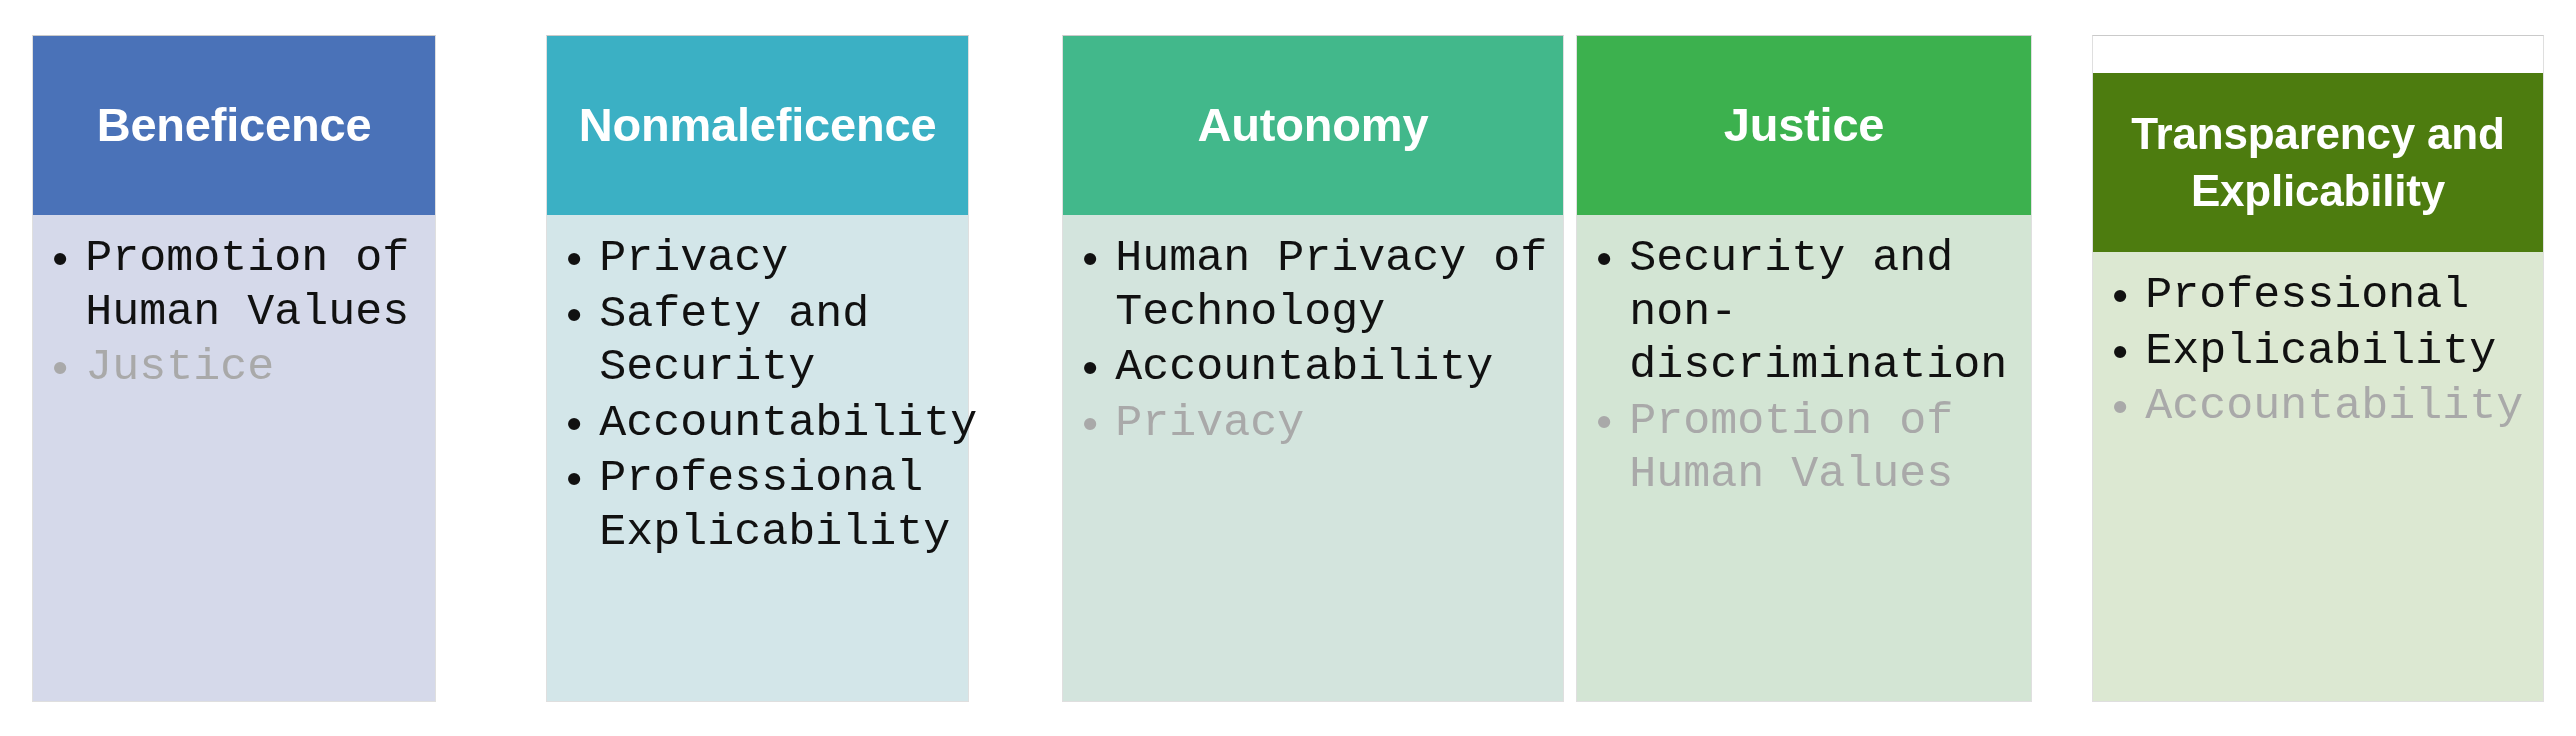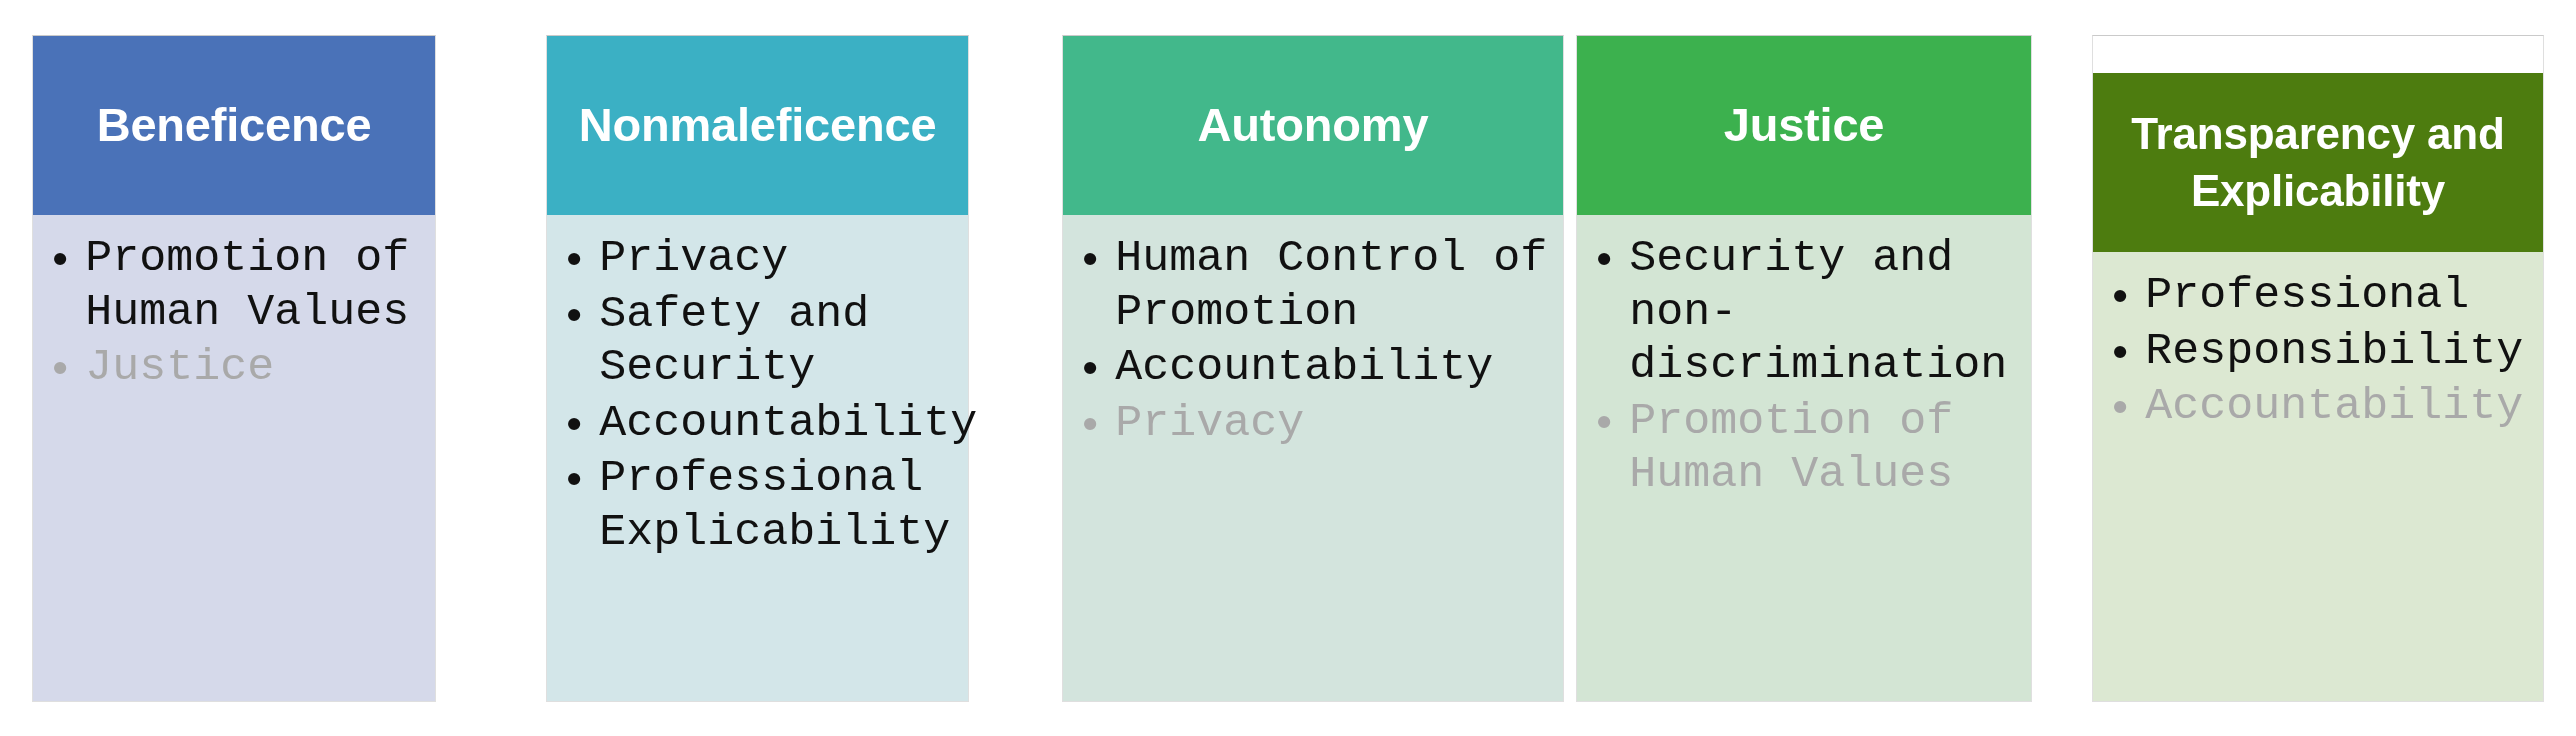--- a/index.html
+++ b/index.html
@@ -136,21 +136,21 @@
       </div>
     </div>
     <div class="card" style="left: 1062px; width: 502px;">
       <div class="card-header" style="background: rgb(66, 184, 139);">
         <div class="card-title">Autonomy</div>
       </div>
       <div class="card-body" style="background: rgb(211, 228, 221);">
         <ul class="bullet-list">
           <li class="bullet-item">
             <span class="bullet-dot">•</span>
-            <span class="bullet-text">Human Control of Promotion</span>
+            <span class="bullet-text">Human Privacy of Technology</span>
           </li>
           <li class="bullet-item">
             <span class="bullet-dot">•</span>
             <span class="bullet-text">Accountability</span>
           </li>
           <li class="bullet-item dim">
             <span class="bullet-dot">•</span>
             <span class="bullet-text">Privacy</span>
           </li>
         </ul>
@@ -178,21 +178,21 @@
         <div class="card-title" style="font-size: 44px; line-height: 1.28;">Transparency and Explicability</div>
       </div>
       <div class="card-body" style="background: rgb(220, 232, 210);">
         <ul class="bullet-list">
           <li class="bullet-item">
             <span class="bullet-dot">•</span>
             <span class="bullet-text">Professional</span>
           </li>
           <li class="bullet-item">
             <span class="bullet-dot">•</span>
-            <span class="bullet-text">Responsibility</span>
+            <span class="bullet-text">Explicability</span>
           </li>
           <li class="bullet-item dim">
             <span class="bullet-dot">•</span>
             <span class="bullet-text">Accountability</span>
           </li>
         </ul>
       </div>
     </div>
   </div>
 

